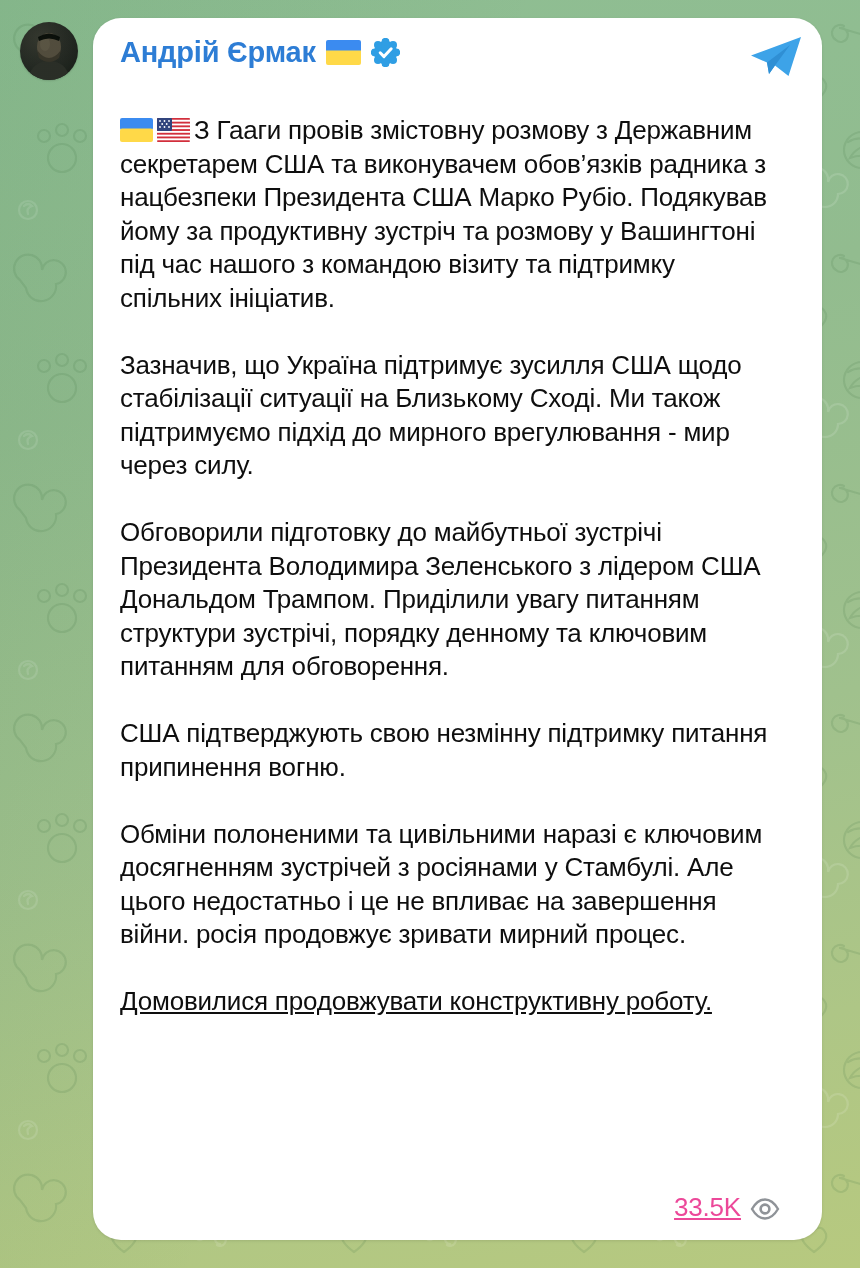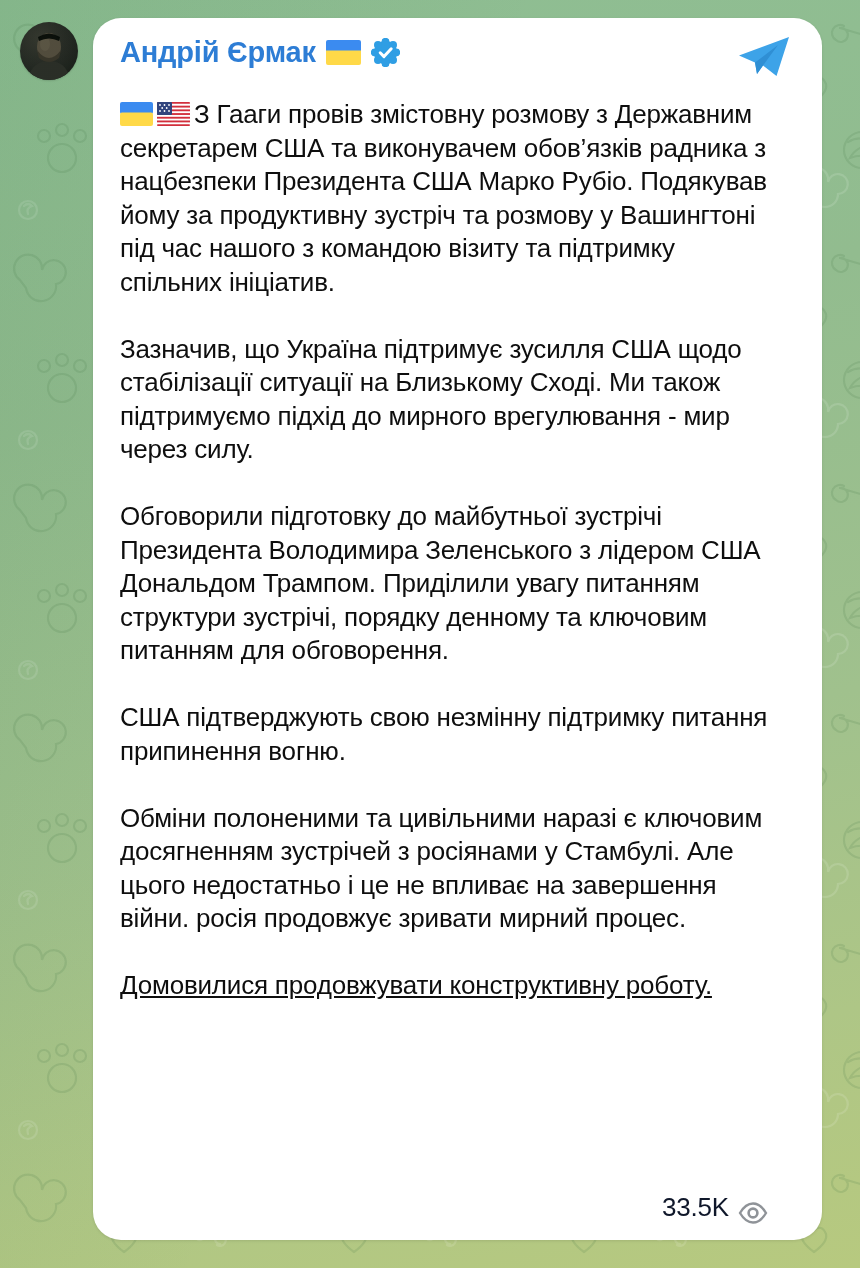--- a/index.html
+++ b/index.html
@@ -8,38 +8,38 @@
         background:linear-gradient(168deg,#8ebe93 0%,#92bc8f 30%,#a0c18d 60%,#aec686 82%,#b7c97f 100%);}
   .page::after{content:"";position:absolute;inset:0;
         background:linear-gradient(105deg,rgba(45,110,60,.10) 0%,rgba(45,110,60,0) 45%);}
   .doodles{position:absolute;inset:0;width:100%;height:100%;}
 
   .avatar{position:absolute;left:20px;top:22px;width:58px;height:58px;border-radius:50%;
           overflow:hidden;box-shadow:0 1px 2px rgba(0,0,0,.15);}
   .avatar svg{display:block;}
 
   .card{position:absolute;left:93px;top:18px;width:729px;height:1222px;background:#ffffff;
-        border-radius:28px;box-sizing:border-box;padding:16px 32px 16px 27px;
+        border-radius:28px;box-sizing:border-box;padding:16px 20px 16px 27px;
         box-shadow:0 1px 3px rgba(0,0,0,.10);display:flex;flex-direction:column;z-index:2;}
 
   .header{display:flex;align-items:flex-start;}
   .name{color:#2d7dd5;font-size:29px;font-weight:700;line-height:36px;letter-spacing:-0.2px;cursor:pointer;}
   .hflag{margin:6px 0 0 10px;}
   .badge{margin:4px 0 0 10px;}
   .plane{margin-left:auto;margin-top:2px;cursor:pointer;}
 
-  .message{margin-top:20px;color:#0e0e0e;font-size:26px;line-height:33.5px;letter-spacing:-0.2px;}
+  .message{margin-top:36px;color:#0e0e0e;font-size:26px;line-height:33.5px;letter-spacing:-0.2px;}
   .message p{margin:0 0 33.5px 0;}
   .message p:last-child{margin-bottom:0;text-decoration:underline;}
   .ptext{white-space:pre;}
   .tflag{display:inline-block;vertical-align:-3px;margin-right:4px;}
 
   .footer{margin-top:auto;display:flex;align-items:center;font-size:26px;line-height:34px;}
   .link{color:#4586c6;text-decoration:none;cursor:pointer;letter-spacing:-0.2px;}
-  .meta{margin-left:auto;display:flex;align-items:flex-end;color:#0f172a;letter-spacing:-0.2px;}
+  .meta{margin-left:auto;display:flex;align-items:center;color:#ec4899;letter-spacing:-0.2px;text-decoration:underline;}
   .views{margin-right:9px;}
   .eye{margin-right:22px;margin-top:3px;}
 </style>
 </head>
 <body>
 
 <div class="page">
 
   <svg class="doodles" xmlns="http://www.w3.org/2000/svg">
     <defs>

